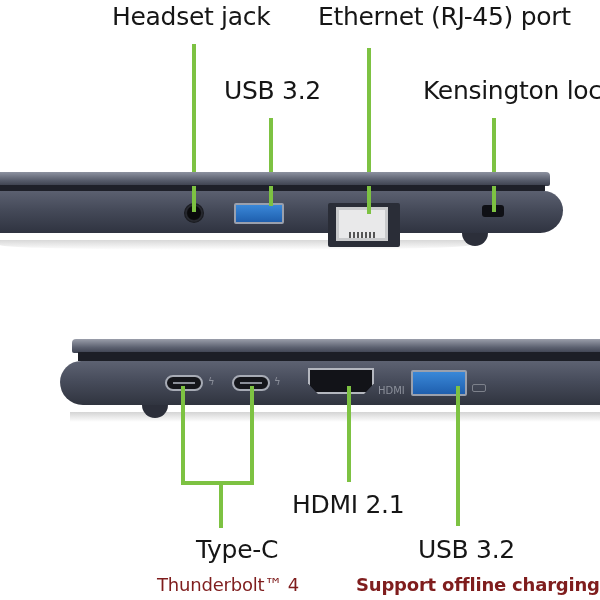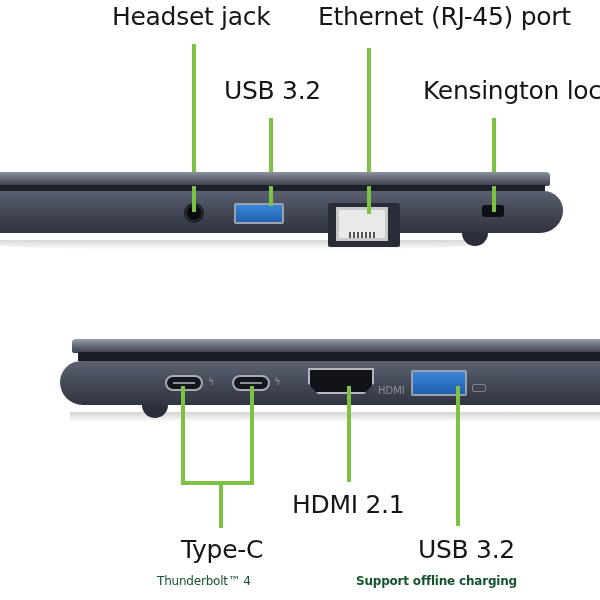--- a/index.html
+++ b/index.html
@@ -1,18 +1,18 @@
 <!DOCTYPE html>
 <html><head>
   <meta charset="utf-8">
   <style>
     html, body { margin:0; padding:0; background:#ffffff; }
     body { width:600px; height:600px; position:relative; overflow:hidden; font-family:"DejaVu Sans", sans-serif; color:#1a1a1a; }
     .label { position:absolute; white-space:nowrap; font-size:25px; letter-spacing:-0.3px; color:#161616; }
-    .sublabel { position:absolute; white-space:nowrap; font-size:12px; letter-spacing:-0.2px; color:#14532d; }
+    .sublabel { position:absolute; white-space:nowrap; font-size:18px; letter-spacing:-0.2px; color:#7f1d1d; }
     .vline { position:absolute; width:4px; background:#7dc242; }
     .hline { position:absolute; height:4px; background:#7dc242; }
 
     
     .lid-top { position:absolute; left:0; top:172px; width:550px; height:14px;
       background:linear-gradient(#8d92a0,#575c6b 60%,#3b3f4c); border-radius:0 4px 2px 0; }
     .lid-top-edge { position:absolute; left:0; top:185px; width:545px; height:6px; background:#1e2029; }
     .base-top { position:absolute; left:0; top:191px; width:563px; height:42px;
       background:linear-gradient(#5b6070,#454a59 45%,#2f3340); border-radius:0 22px 26px 0; }
     .base-top-shadow { position:absolute; left:0; top:240px; width:470px; height:10px;
@@ -94,16 +94,16 @@
 </div>
 
 <div class="vline" style="left:181px; top:386px; height:99px;"></div>
 <div class="vline" style="left:250px; top:386px; height:99px;"></div>
 <div class="hline" style="left:181px; top:481px; width:73px;"></div>
 <div class="vline" style="left:219px; top:481px; height:47px;"></div>
 <div class="vline" style="left:347px; top:386px; height:96px;"></div>
 <div class="vline" style="left:456px; top:386px; height:140px;"></div>
 
 <div class="label" style="left:292px; top:490px;">HDMI 2.1</div>
-<div class="label" style="left:181px; top:535px;">Type-C</div>
+<div class="label" style="left:196px; top:535px;">Type-C</div>
 <div class="sublabel" style="left:157px; top:574px;">Thunderbolt™ 4</div>
 <div class="label" style="left:418px; top:535px;">USB 3.2</div>
 <div class="sublabel" style="left:356px; top:574px;font-weight:bold;">Support offline charging</div>
 
 </body></html>

